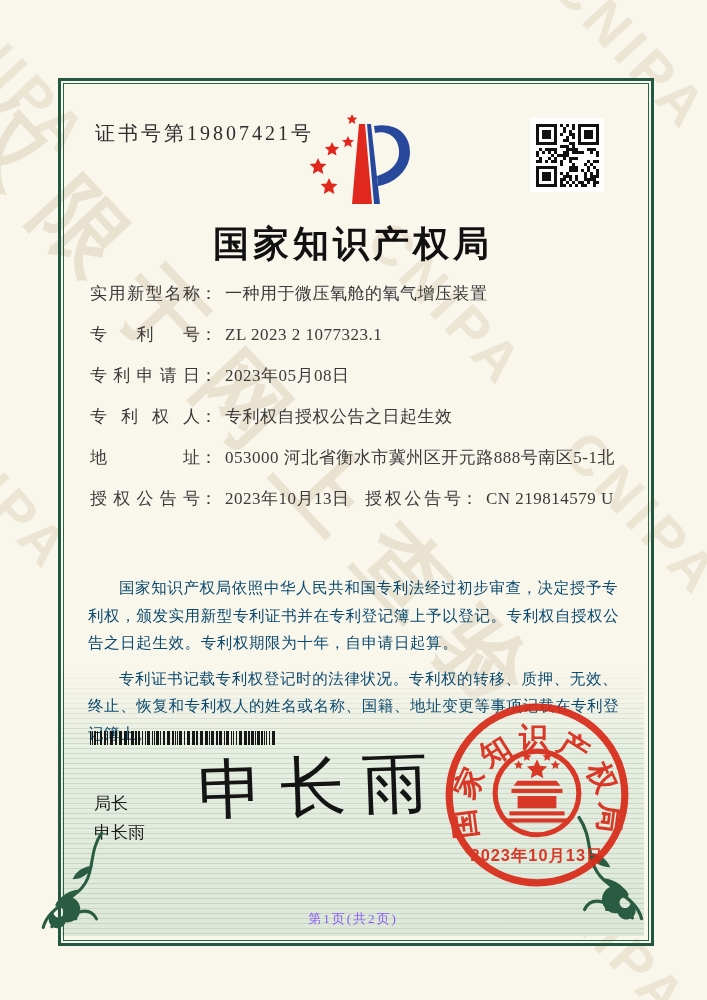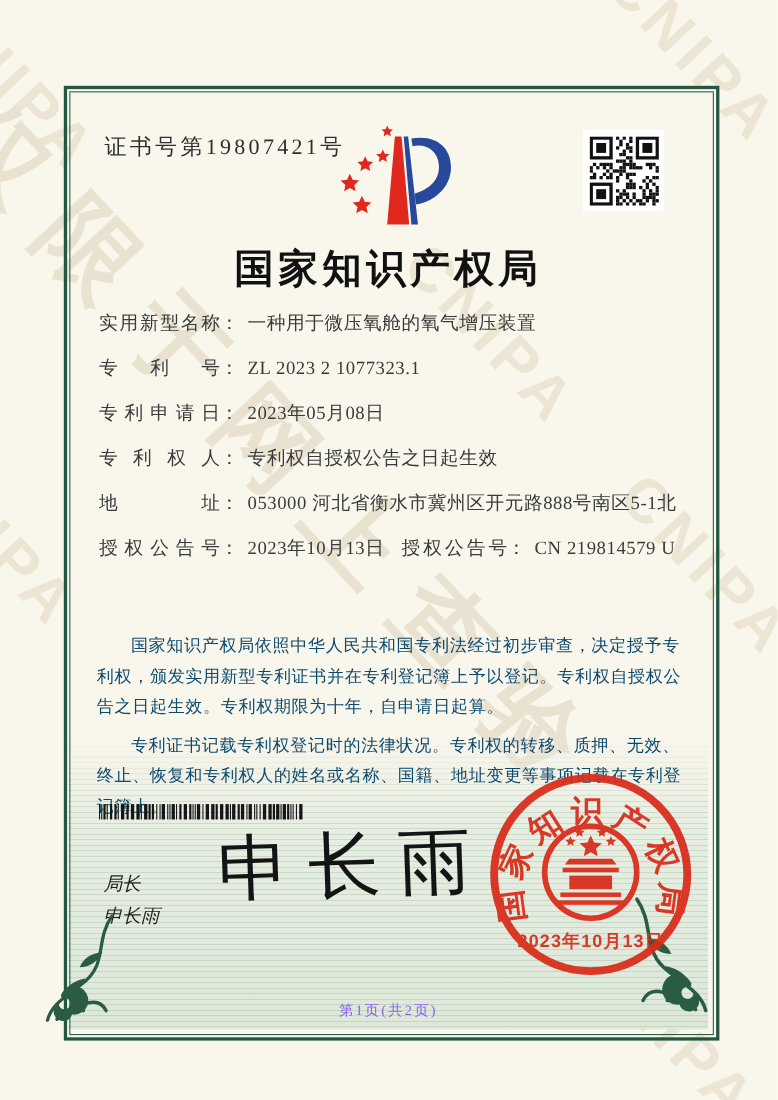--- a/index.html
+++ b/index.html
@@ -39,21 +39,21 @@
   .fcol-right{position:absolute;left:275px;top:0;white-space:nowrap;}
   .fcol-right .flabel{width:96px;}
   
   .paras{position:absolute;left:88px;top:574px;width:532px;z-index:4;font-size:15.5px;
          line-height:1.78;letter-spacing:0.6px;color:#0c4a6e;}
   .paras p{margin:0 0 8px 0;text-indent:2em;}
   
   .barcode{position:absolute;left:90px;top:731px;width:190px;height:14px;z-index:4;font-size:0;}
   .bar{display:inline-block;height:100%;background:#161616;vertical-align:top;}
   .director{position:absolute;left:94px;top:790px;z-index:4;font-family:"Liberation Sans",sans-serif;
-            font-size:17px;color:#1d1d1d;line-height:1.7;font-style:italic;}
+            font-size:17px;color:#1d1d1d;line-height:1.7;}
   .signature{position:absolute;left:198px;top:742px;z-index:5;font-size:66px;letter-spacing:16px;
              color:#141414;transform:rotate(-2deg);font-family:"DejaVu Serif",serif;}
   .seal{position:absolute;left:440px;top:698px;z-index:6;opacity:0.93;}
   .page-note{position:absolute;left:58px;top:910px;width:590px;text-align:center;z-index:4;
              font-size:13px;letter-spacing:2px;color:#8b5cf6;}
   .cont-box{position:absolute;left:50%;top:945px;transform:translateX(-50%);z-index:4;
             background:#ffffff;padding:8px 22px;font-size:15px;letter-spacing:4px;color:#222;}
   .ornament{position:absolute;z-index:5;pointer-events:none;}
   .orn-left{left:26px;top:822px;}
   .orn-right{left:568px;top:804px;transform:scaleX(-1);}

